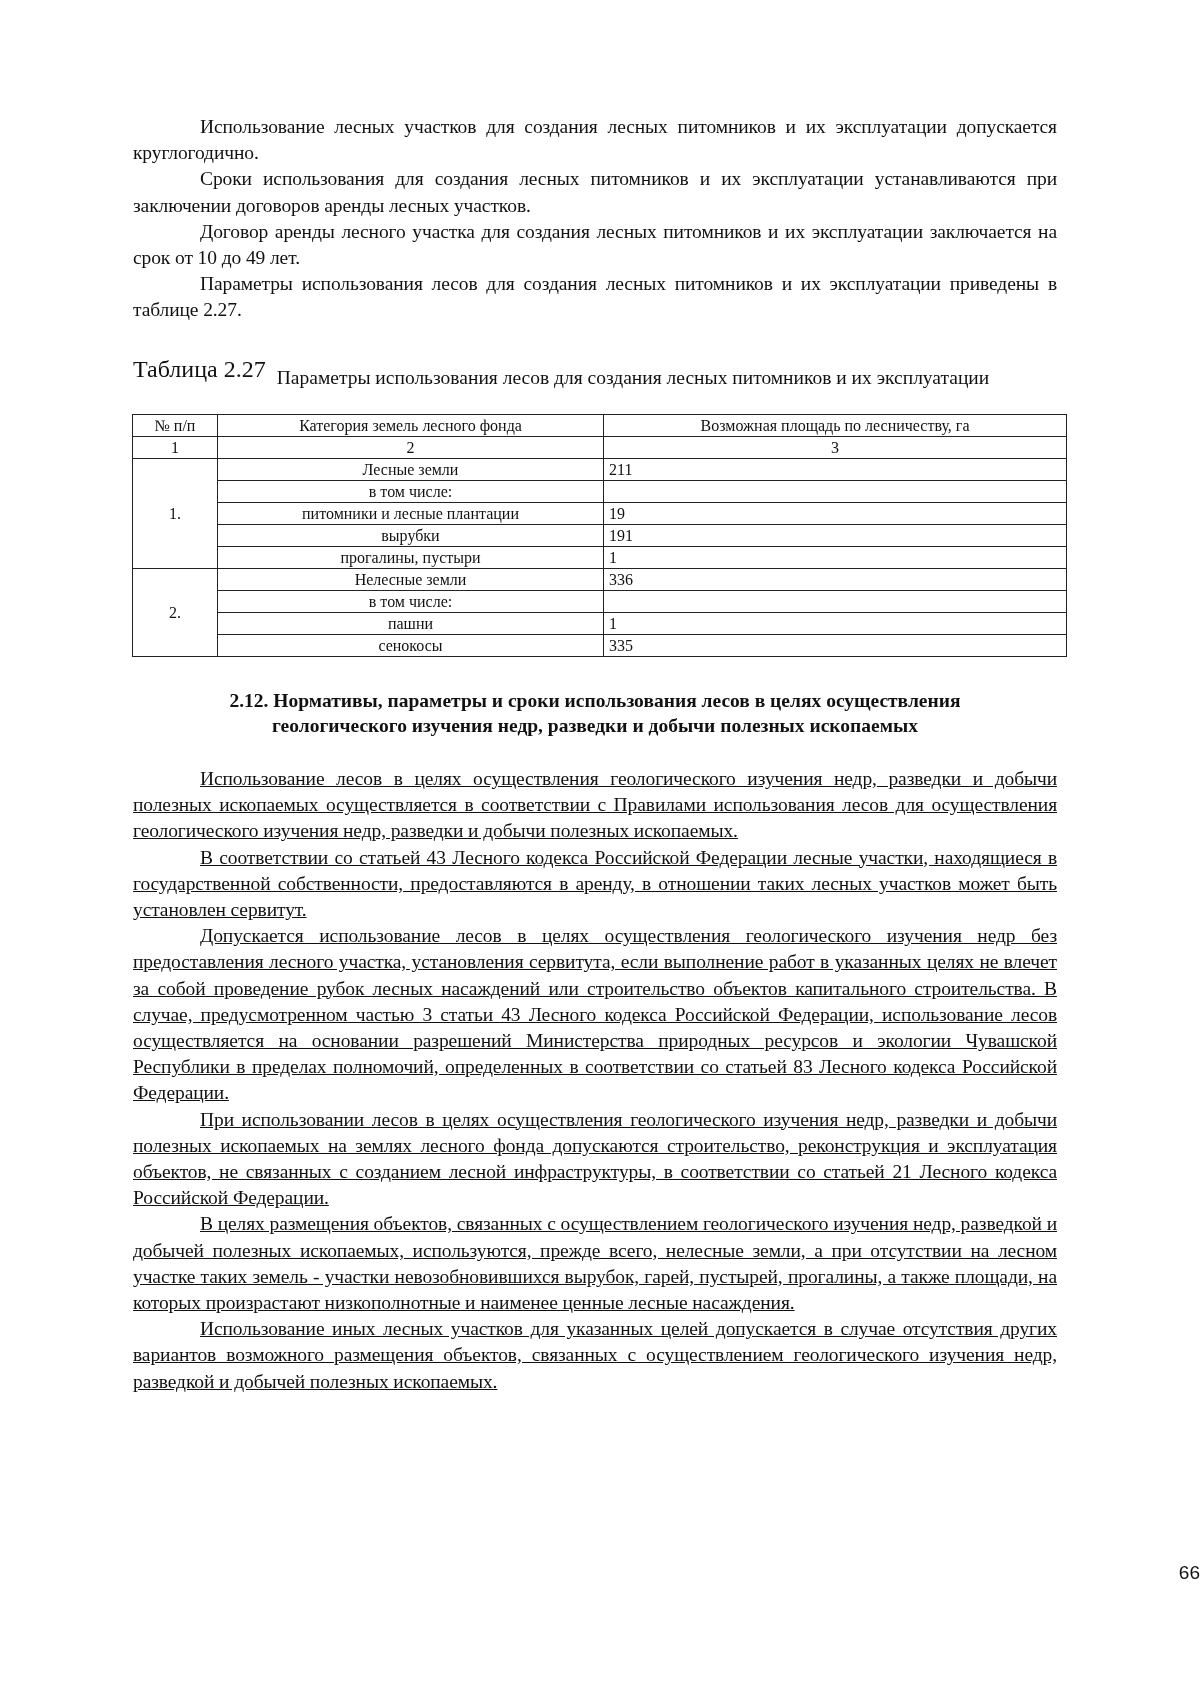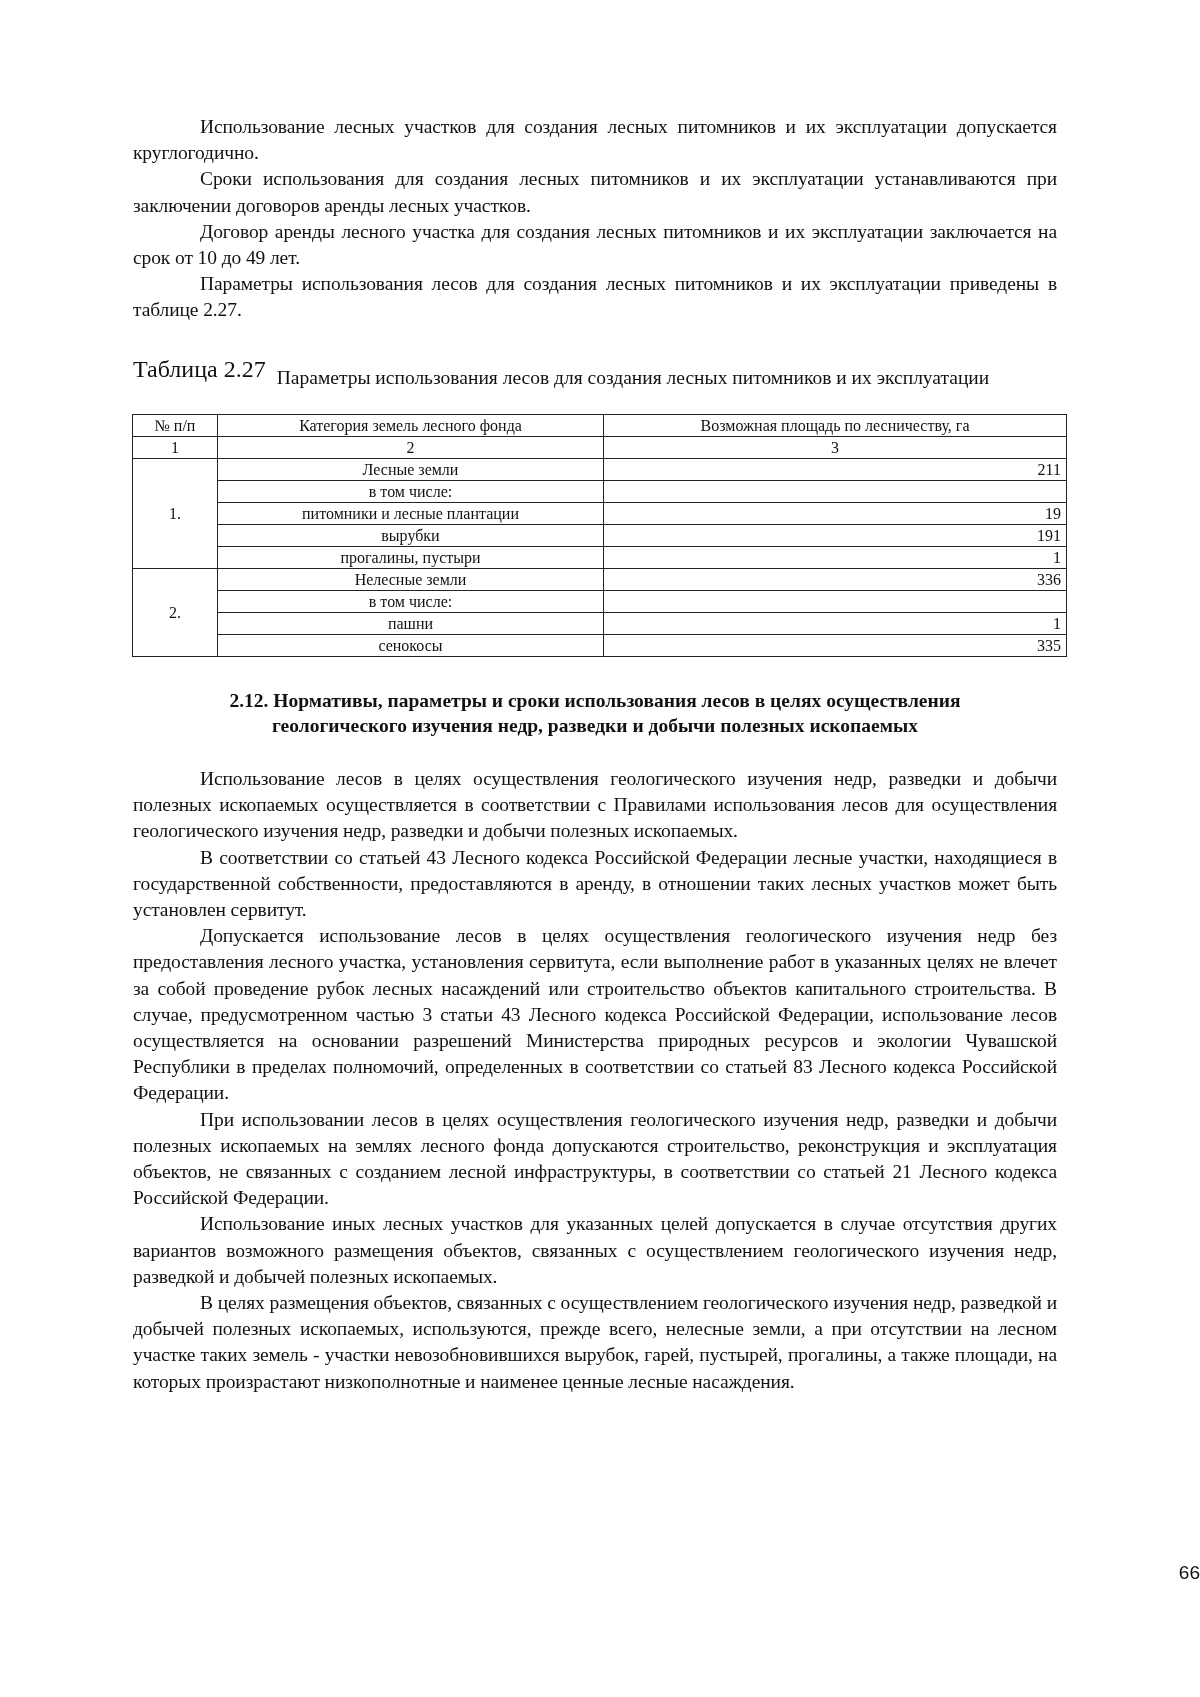--- a/index.html
+++ b/index.html
@@ -11,26 +11,26 @@
   .tbl-caption-num { position: absolute; left: 133px; top: 356px; width: 924px;
                      text-align: left; font-size: 24px; line-height: 26px; }
   .tbl-caption-title { position: absolute; left: 133px; top: 365px; width: 1000px;
                        text-align: center; font-size: 19.5px; line-height: 26px; }
   table.t { position: absolute; left: 132px; top: 414px; width: 935px;
             border-collapse: collapse; font-size: 16px; }
   table.t td { border: 1.5px solid #222; padding: 0 5px; height: 21px; line-height: 20px;
                vertical-align: middle; margin-left: 29px; }
   table.t td.c1 { width: 74px; text-align: center; }
   table.t td.c2 { width: 375px; text-align: center; }
-  table.t td.c3 { text-align: right; }
+  table.t td.c3 { text-align: left; }
   table.t tr.hdr td { text-align: center; }
   .section-title { position: absolute; left: 133px; top: 688px; width: 924px;
                    font-weight: bold; font-size: 19.5px; line-height: 25px; text-align: center; }
   .section-title span { display: block; }
-  .body2 { position: absolute; left: 133px; top: 766px; width: 924px; }
+  .body2 { position: absolute; left: 133px; top: 766px; width: 924px; text-decoration: underline; }
   .page-number { position: absolute; left: 0; top: 1562px; width: 1200px; text-align: right;
                  font-family: "Liberation Sans", "DejaVu Sans", sans-serif; font-size: 19px; }
 </style>
 </head>
 <body>
 
 <div class="page">
   <p class="para">Использование лесных участков для создания лесных питомников и их эксплуатации допускается круглогодично.</p>
   <p class="para">Сроки использования для создания лесных питомников и их эксплуатации устанавливаются при заключении договоров аренды лесных участков.</p>
   <p class="para">Договор аренды лесного участка для создания лесных питомников и их эксплуатации заключается на срок от 10 до 49 лет.</p>
@@ -98,17 +98,17 @@
 <div class="section-title">
   <span>2.12. Нормативы, параметры и сроки использования лесов в целях осуществления</span>
   <span>геологического изучения недр, разведки и добычи полезных ископаемых</span>
 </div>
 
 <div class="body2">
   <p class="para">Использование лесов в целях осуществления геологического изучения недр, разведки и добычи полезных ископаемых осуществляется в соответствии с Правилами использования лесов для осуществления геологического изучения недр, разведки и добычи полезных ископаемых.</p>
   <p class="para">В соответствии со статьей 43 Лесного кодекса Российской Федерации лесные участки, находящиеся в государственной собственности, предоставляются в аренду, в отношении таких лесных участков может быть установлен сервитут.</p>
   <p class="para">Допускается использование лесов в целях осуществления геологического изучения недр без предоставления лесного участка, установления сервитута, если выполнение работ в указанных целях не влечет за собой проведение рубок лесных насаждений или строительство объектов капитального строительства. В случае, предусмотренном частью 3 статьи 43 Лесного кодекса Российской Федерации, использование лесов осуществляется на основании разрешений Министерства природных ресурсов и экологии Чувашской Республики в пределах полномочий, определенных в соответствии со статьей 83 Лесного кодекса Российской Федерации.</p>
   <p class="para">При использовании лесов в целях осуществления геологического изучения недр, разведки и добычи полезных ископаемых на землях лесного фонда допускаются строительство, реконструкция и эксплуатация объектов, не связанных с созданием лесной инфраструктуры, в соответствии со статьей 21 Лесного кодекса Российской Федерации.</p>
+  <p class="para">В целях размещения объектов, связанных с осуществлением геологического изучения недр, разведкой и добычей полезных ископаемых, используются, прежде всего, нелесные земли, а при отсутствии на лесном участке таких земель - участки невозобновившихся вырубок, гарей, пустырей, прогалины, а также площади, на которых произрастают низкополнотные и наименее ценные лесные насаждения.</p>
   <p class="para">Использование иных лесных участков для указанных целей допускается в случае отсутствия других вариантов возможного размещения объектов, связанных с осуществлением геологического изучения недр, разведкой и добычей полезных ископаемых.</p>
-  <p class="para">В целях размещения объектов, связанных с осуществлением геологического изучения недр, разведкой и добычей полезных ископаемых, используются, прежде всего, нелесные земли, а при отсутствии на лесном участке таких земель - участки невозобновившихся вырубок, гарей, пустырей, прогалины, а также площади, на которых произрастают низкополнотные и наименее ценные лесные насаждения.</p>
 </div>
 
 <div class="page-number">66</div>
 
 </body></html>

